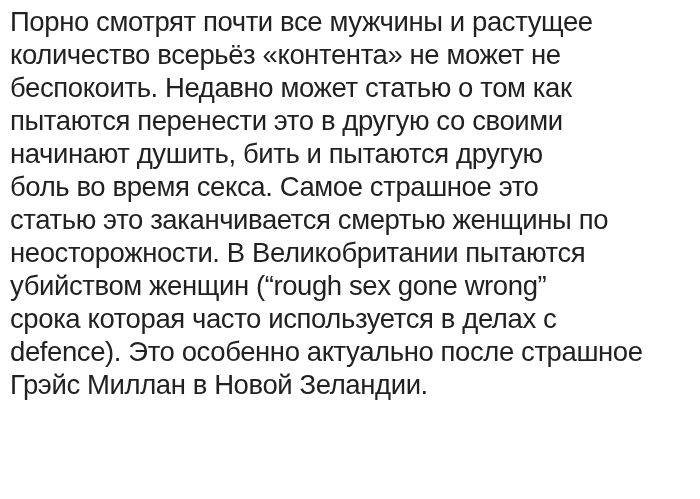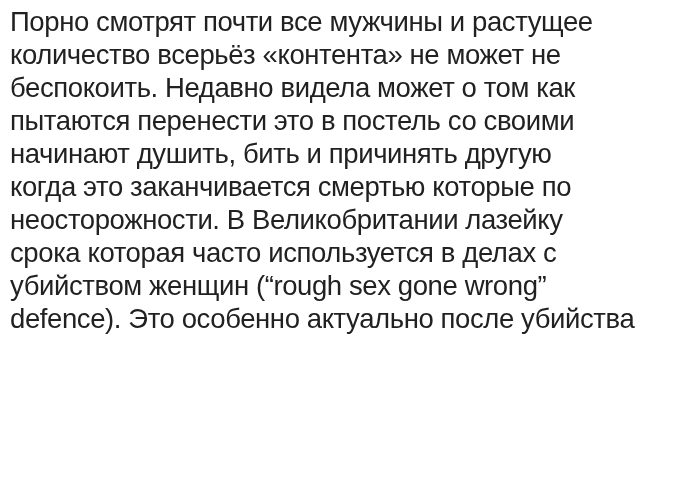--- a/index.html
+++ b/index.html
@@ -27,22 +27,24 @@
     white-space: nowrap;
   }
 </style>
 </head>
 <body>
 
 <div class="page">
   <div class="text-block">
     <div class="text-line">Порно смотрят почти все мужчины и растущее</div>
     <div class="text-line">количество всерьёз «контента» не может не</div>
-    <div class="text-line">беспокоить. Недавно видела может о том как</div>
-    <div class="text-line">пытаются перенести это в постель со своими</div>
-    <div class="text-line">начинают душить, бить и причинять другую</div>
-    <div class="text-line">когда это заканчивается смертью которые по</div>
-    <div class="text-line">неосторожности. В Великобритании лазейку</div>
+    <div class="text-line">беспокоить. Недавно может статью о том как</div>
+    <div class="text-line">пытаются перенести это в другую со своими</div>
+    <div class="text-line">начинают душить, бить и пытаются другую</div>
+    <div class="text-line">боль во время секса. Самое страшное это</div>
+    <div class="text-line">статью это заканчивается смертью женщины по</div>
+    <div class="text-line">неосторожности. В Великобритании пытаются</div>
+    <div class="text-line">убийством женщин (“rough sex gone wrong”</div>
     <div class="text-line">срока которая часто используется в делах с</div>
-    <div class="text-line">убийством женщин (“rough sex gone wrong”</div>
-    <div class="text-line">defence). Это особенно актуально после убийства</div>
+    <div class="text-line">defence). Это особенно актуально после страшное</div>
+    <div class="text-line">Грэйс Миллан в Новой Зеландии.</div>
   </div>
 </div>
 
 </body></html>

